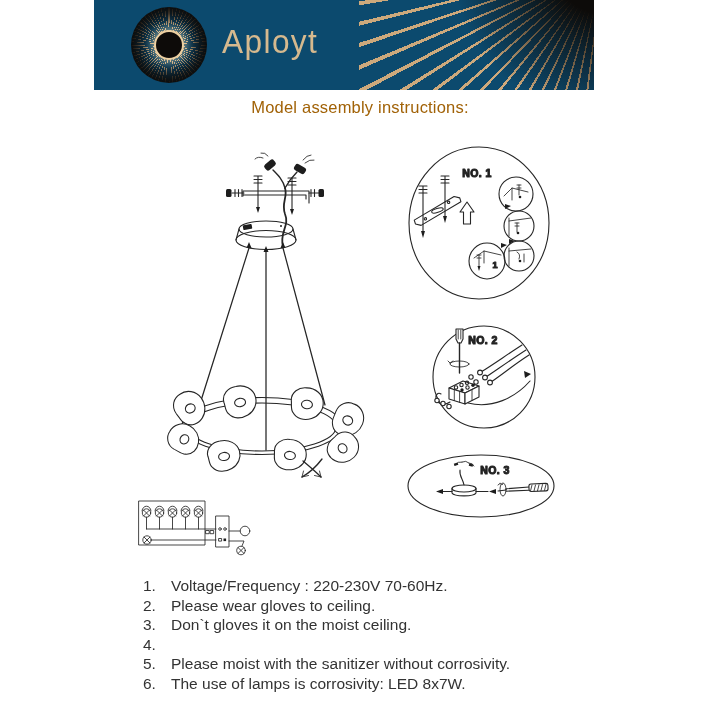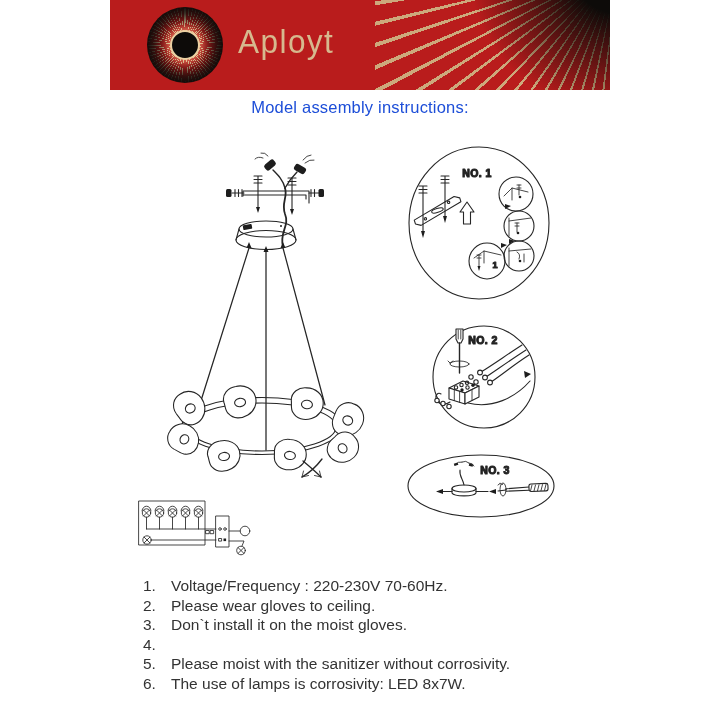--- a/index.html
+++ b/index.html
@@ -1,36 +1,36 @@
 <!DOCTYPE html>
 <html><head>
 <meta charset="utf-8">
 <style>
   html,body{margin:0;padding:0;background:#ffffff;}
   .page{position:relative;width:720px;height:720px;background:#fff;overflow:hidden;
         font-family:"Liberation Sans",sans-serif;}
 
   
-  .band{position:absolute;left:110px;top:0;width:500px;height:90px;background:#b91c1c;overflow:hidden;}
+  .band{position:absolute;left:94px;top:0;width:500px;height:90px;background:#0c4a6e;overflow:hidden;}
   .starburst{position:absolute;left:37px;top:7px;width:76px;height:76px;border-radius:50%;
     background:
       radial-gradient(circle, rgba(13,11,9,0) 0 30%, rgba(13,11,9,.78) 58%, #0d0b09 72%),
       repeating-conic-gradient(#e0c094 0deg 1.3deg, rgba(13,11,9,0) 1.3deg 5.6deg);}
   .star-center{position:absolute;left:23px;top:23px;width:30px;height:30px;border-radius:50%;
       background:#0d0b09;border:2.5px solid #ecd0a2;box-sizing:border-box;
       box-shadow:0 0 9px 2px rgba(236,200,148,.6);}
   .brand{position:absolute;left:128px;top:22px;font-size:34px;font-weight:400;color:#d6b98e;
       letter-spacing:1.5px;transform:scaleX(.93);transform-origin:left center;}
   .rays{position:absolute;right:0;top:0;width:235px;height:90px;
     background:
       radial-gradient(circle at 104% -40%, #0d0b09 0 18%, rgba(13,11,9,0) 55%),
       repeating-conic-gradient(from 150deg at 104% -40%, #cda97c 0deg .9deg, rgba(13,11,9,0) .9deg 4.6deg);}
 
   
-  .titles{position:absolute;left:0;top:97px;width:720px;text-align:center;color:#1d4ed8;
+  .titles{position:absolute;left:0;top:97px;width:720px;text-align:center;color:#a16207;
           font-size:16.5px;line-height:21px;letter-spacing:.2px;}
 
   
   .diagram{position:absolute;left:0;top:0;width:720px;height:720px;}
   .st{stroke:#262626;fill:none;stroke-width:1.1;stroke-linecap:round;stroke-linejoin:round;}
   .thin{stroke-width:.85;}
   .fl{fill:#1d1d1d;stroke:none;}
   .wf{fill:#fff;stroke:#262626;stroke-width:1.1;}
   .lbl{font-family:"Liberation Sans",sans-serif;font-weight:bold;font-size:10.5px;fill:#141414;letter-spacing:.4px;}
   .lbl2{font-family:"Liberation Sans",sans-serif;font-weight:bold;font-size:9px;fill:#141414;}
@@ -261,21 +261,21 @@
     <li>
       <span class="num">1.</span>
       <span class="txt">Voltage/Frequency : 220-230V 70-60Hz.</span>
     </li>
     <li>
       <span class="num">2.</span>
       <span class="txt">Please wear gloves to ceiling.</span>
     </li>
     <li>
       <span class="num">3.</span>
-      <span class="txt">Don`t install it on the moist gloves.</span>
+      <span class="txt">Don`t gloves it on the moist ceiling.</span>
     </li>
     <li>
       <span class="num">4.</span>
     </li>
     <li>
       <span class="num">5.</span>
       <span class="txt">Please moist with the sanitizer without corrosivity.</span>
     </li>
     <li>
       <span class="num">6.</span>

